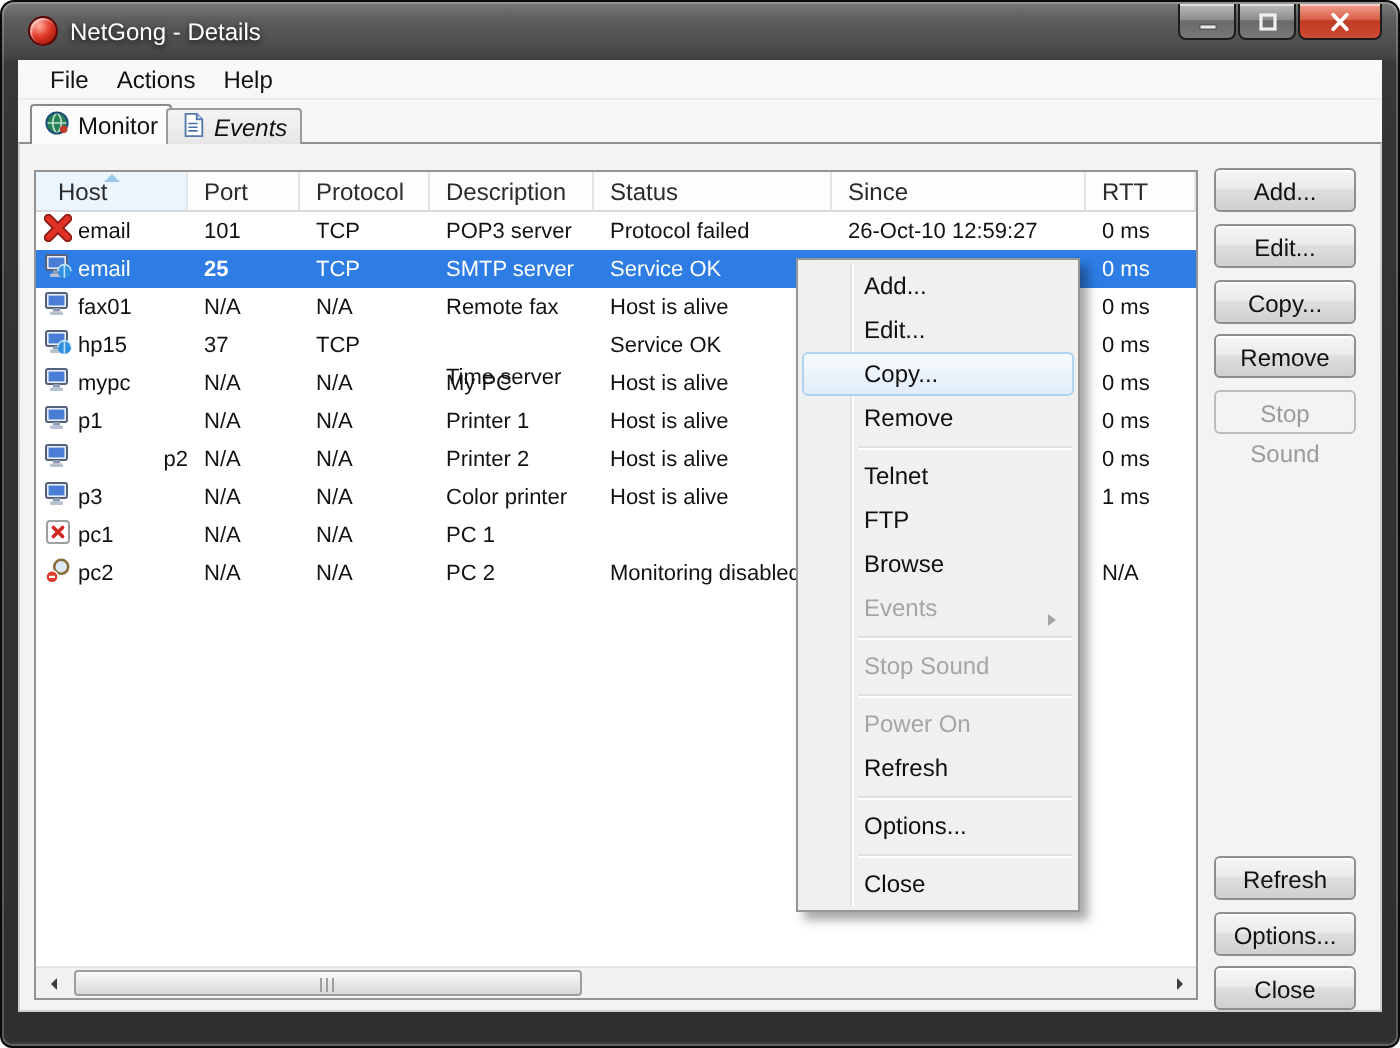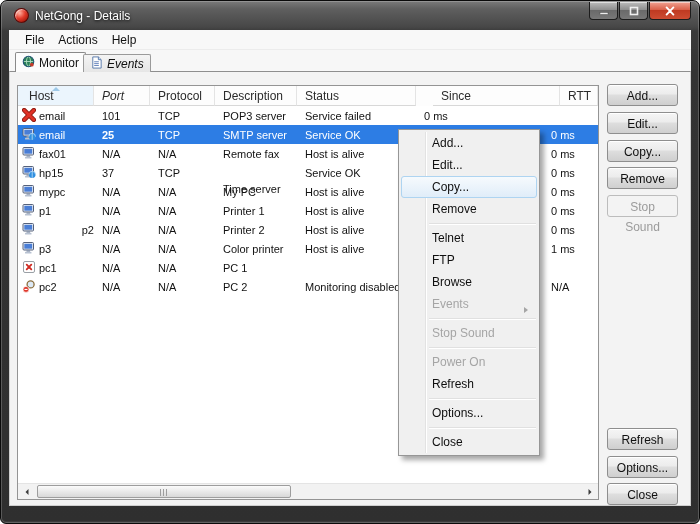--- a/index.html
+++ b/index.html
@@ -132,40 +132,41 @@
               <path d="M9 1 v3 h3" fill="#cfe0f2" stroke="#5577aa" stroke-width="1"></path>
               <path d="M4.5 6.2 h5 M4.5 8.2 h5 M4.5 10.2 h5" stroke="#4a6fb0" stroke-width="0.9"></path>
             </svg></span>
           <span>Events</span>
         </div>
       </div>
 
     <div class="table">
       <div class="thead" id="thead">
           <div class="hcell sorted" style="width: 76px; padding-left: 11px;"><span class="sort-arrow"></span><span>Host</span></div>
-          <div class="hcell" style="width: 56px; font-style: italic;"><span>Port</span></div>
+          <div class="hcell" style="width: 56px;"><span>Port</span></div>
           <div class="hcell" style="width: 65px;"><span>Protocol</span></div>
           <div class="hcell" style="width: 82px;"><span>Description</span></div>
           <div class="hcell" style="width: 119px;"><span>Status</span></div>
-          <div class="hcell" style="width: 127px; margin-left: 17px;"><span>Since</span></div>
+          <div class="hcell" style="width: 127px;"><span>Since</span></div>
           <div class="hcell" style="width: 55px; flex: 1 1 0%;"><span>RTT</span></div>
         </div>
       <div id="tbody">
           <div class="trow">
             <div class="tcell host" style="width: 76px;">
               <span><svg viewBox="0 0 14 14">
                   <path d="M2.2 2.2 L11.8 11.8 M11.8 2.2 L2.2 11.8" stroke="#8d1b12" stroke-width="4.6" stroke-linecap="round"></path>
                   <path d="M2.2 2.2 L11.8 11.8 M11.8 2.2 L2.2 11.8" stroke="#df3126" stroke-width="2.8" stroke-linecap="round"></path>
                 </svg></span>
               <span>email</span>
             </div>
             <div class="tcell" style="width: 56px;"><span>101</span></div>
             <div class="tcell" style="width: 65px;"><span>TCP</span></div>
             <div class="tcell" style="width: 82px;"><span>POP3 server</span></div>
-            <div class="tcell" style="width: 119px;"><span>Service failed</span></div>
+            <div class="tcell" style="width: 119px;"><span>Protocol failed</span></div>
+            <div class="tcell" style="width: 127px;"><span>26-Oct-10 12:59:27</span></div>
             <div class="tcell" style="width: 55px; flex: 1 1 0%;"><span>0 ms</span></div>
           </div>
           <div class="trow selected">
             <div class="tcell host" style="width: 76px;">
               <span><svg viewBox="0 0 14 14">
                   <rect x="1" y="1.5" width="10.5" height="7.5" rx="1" fill="#e8eef6" stroke="#55617a"></rect>
                   <rect x="2.3" y="2.8" width="7.9" height="4.9" fill="#4a7ed6"></rect>
                   <rect x="4.5" y="9" width="3.5" height="1.8" fill="#8e9bb0"></rect>
                   <rect x="3" y="10.8" width="6.5" height="1.7" rx="0.6" fill="#b7c1d1"></rect>
                   <circle cx="10.2" cy="9.6" r="3.4" fill="#2f8fe0"></circle>

